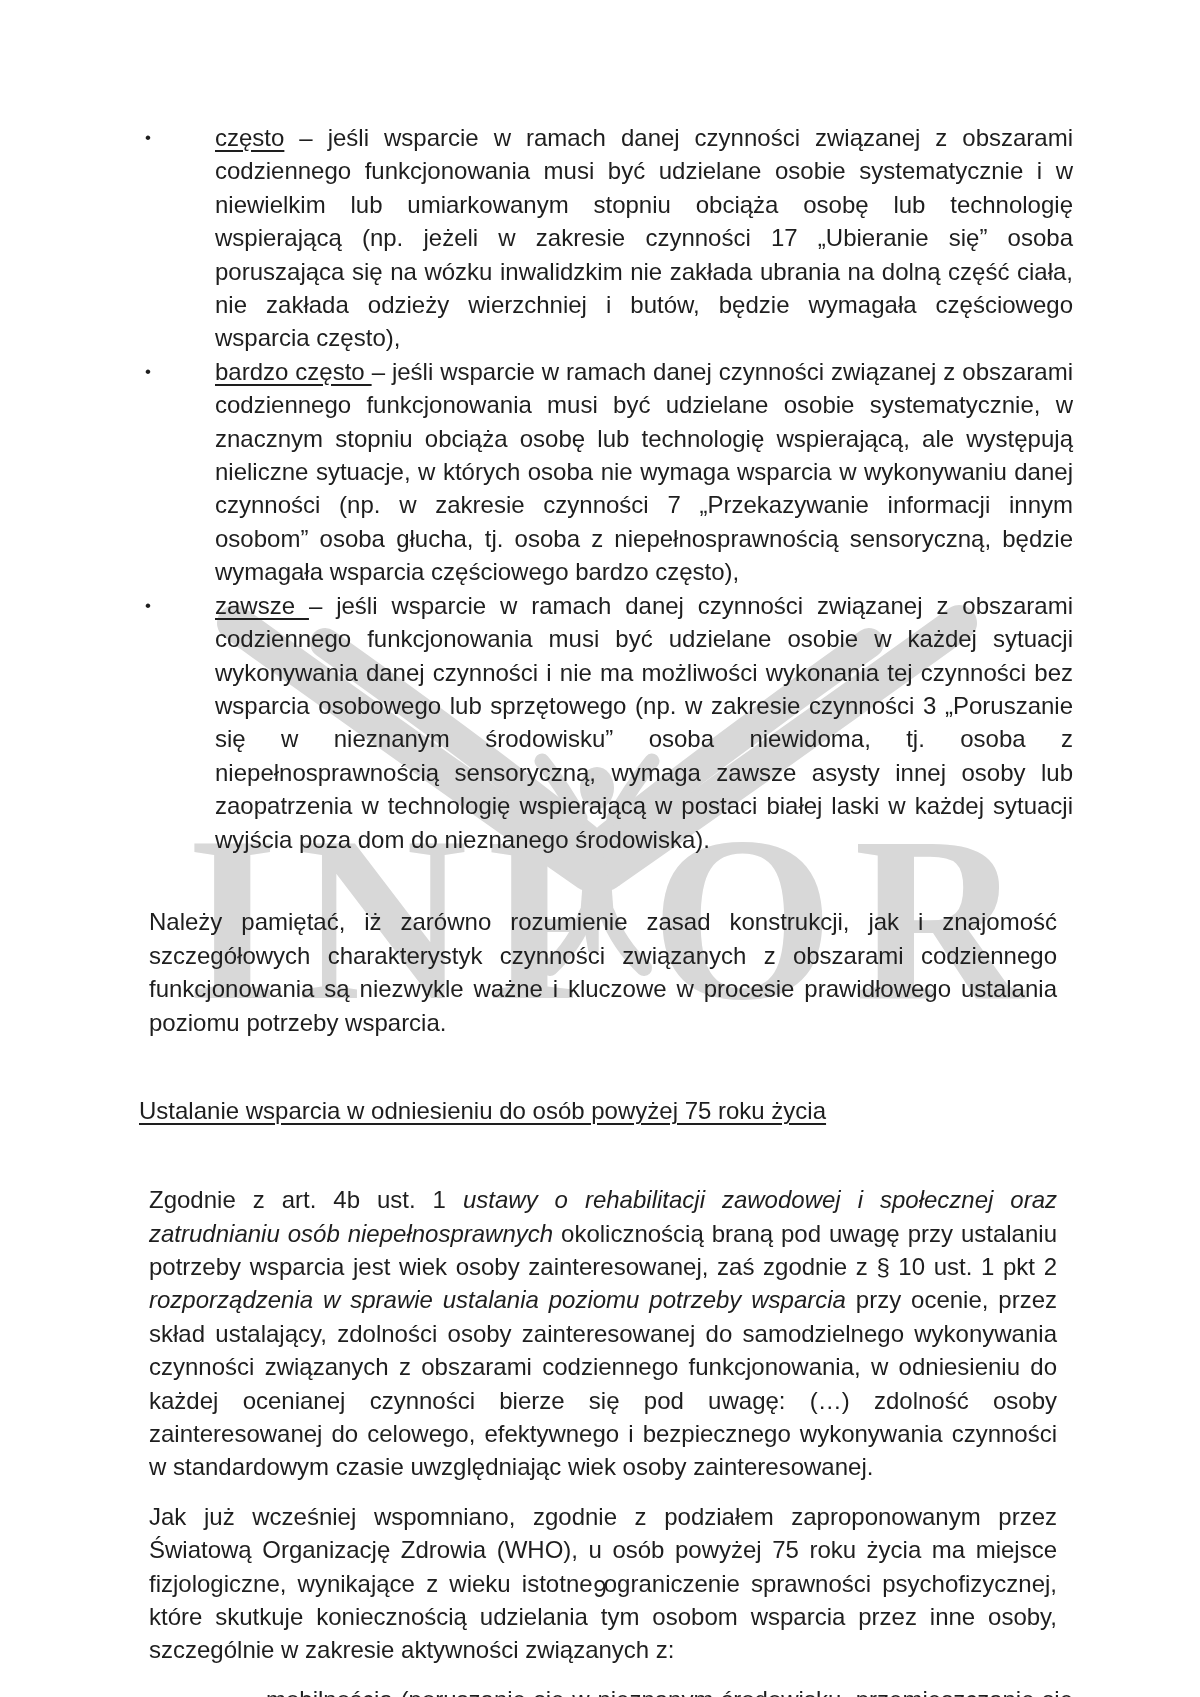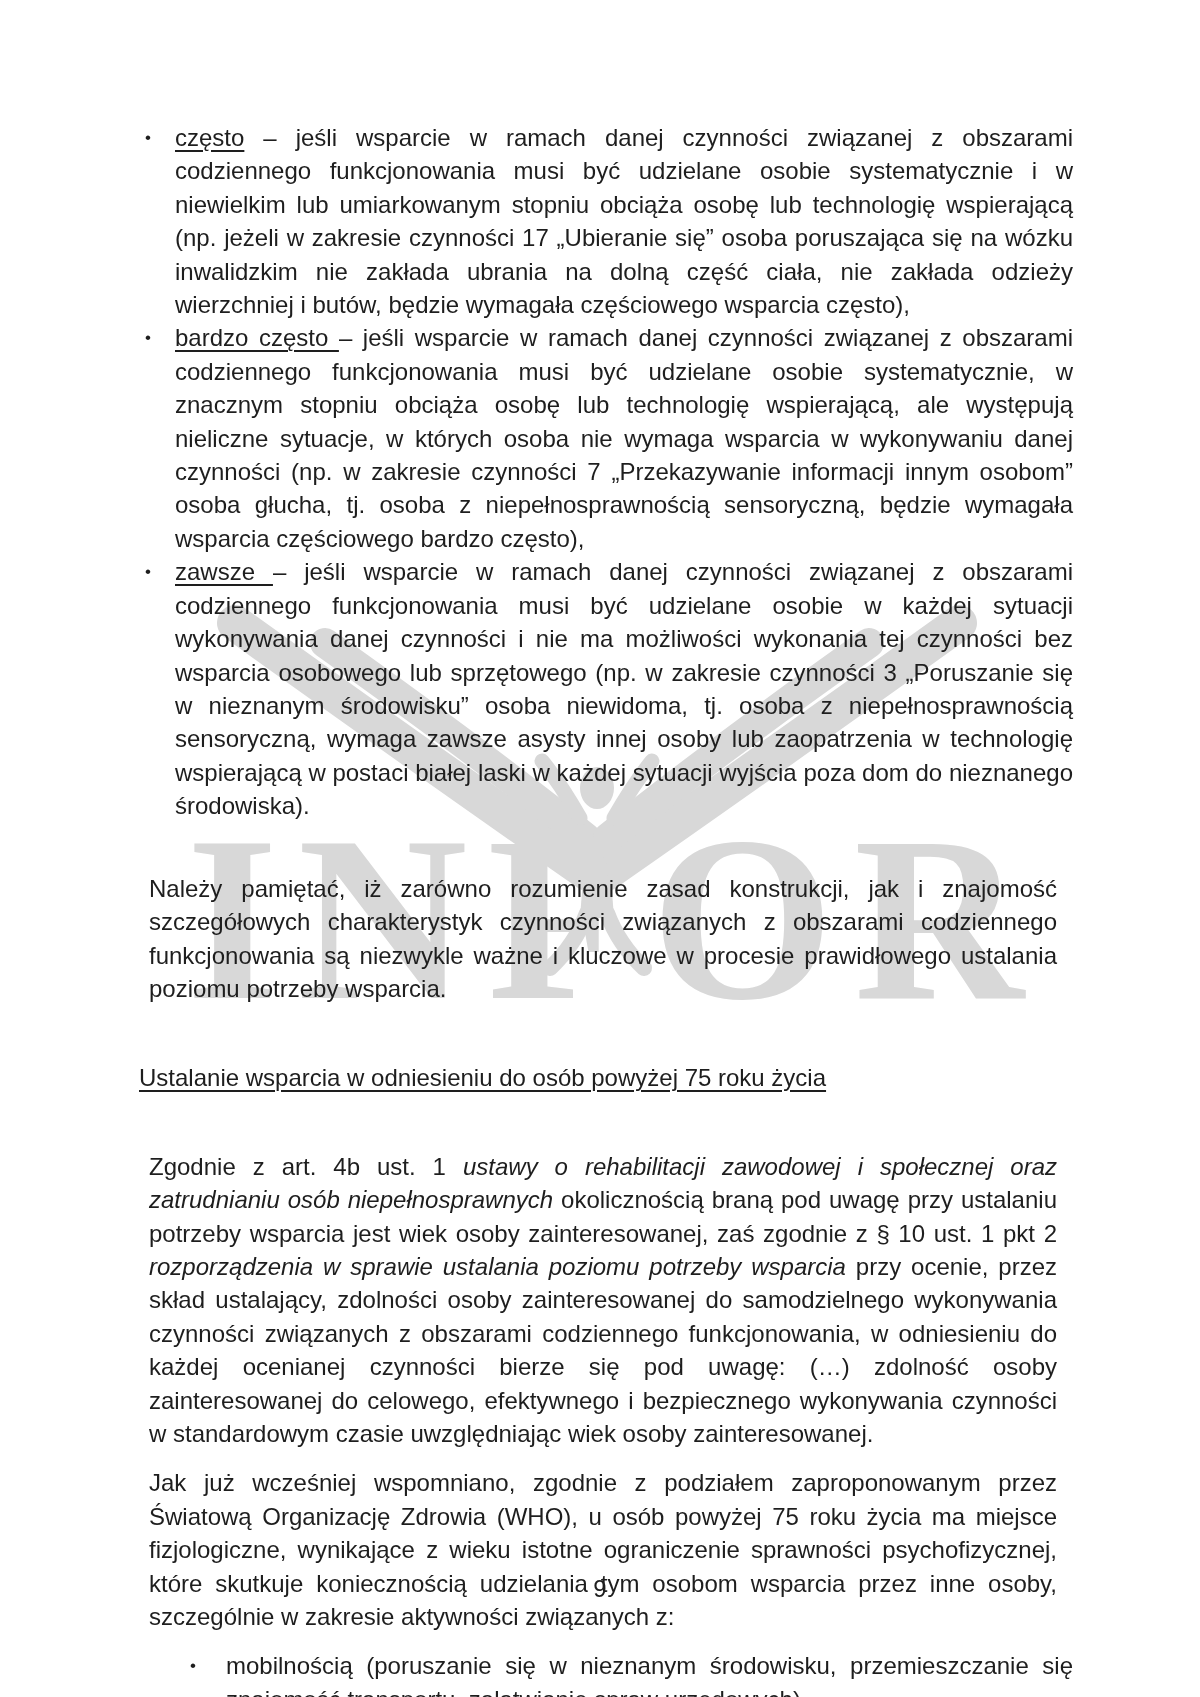--- a/index.html
+++ b/index.html
@@ -29,21 +29,21 @@
     position:absolute;left:133px;top:121px;width:940px;z-index:1;
     font-size:24px;line-height:33.4px;
     text-align:justify;
   }
   .paragraph{margin:16px;text-align:justify;}
   .heading{margin:6px;text-align:left;}
   .spacer{height:33.4px;}
   .bullet,.bullet2{display:flex;}
   .bullet  .marker{flex:0 0 30px;margin-left:12px;font-size:17px;line-height:33.4px;}
   .bullet2 .marker{flex:0 0 36px;margin-left:57px;font-size:17px;line-height:33.4px;}
-  .btxt{flex:1;text-align:justify;min-width:0;}
+  .btxt{flex:1;text-align:justify;min-width:0;margin-left:40px;}
   .u{text-decoration:underline;text-decoration-thickness:1.5px;text-underline-offset:4px;}
   .i{font-style:italic;}
   .b{font-weight:normal;}
   .pagenum{
     position:absolute;left:0;top:1572px;width:100%;z-index:1;
     text-align:center;font-size:24px;line-height:33px;
   }
 </style>
 </head>
 <body>

